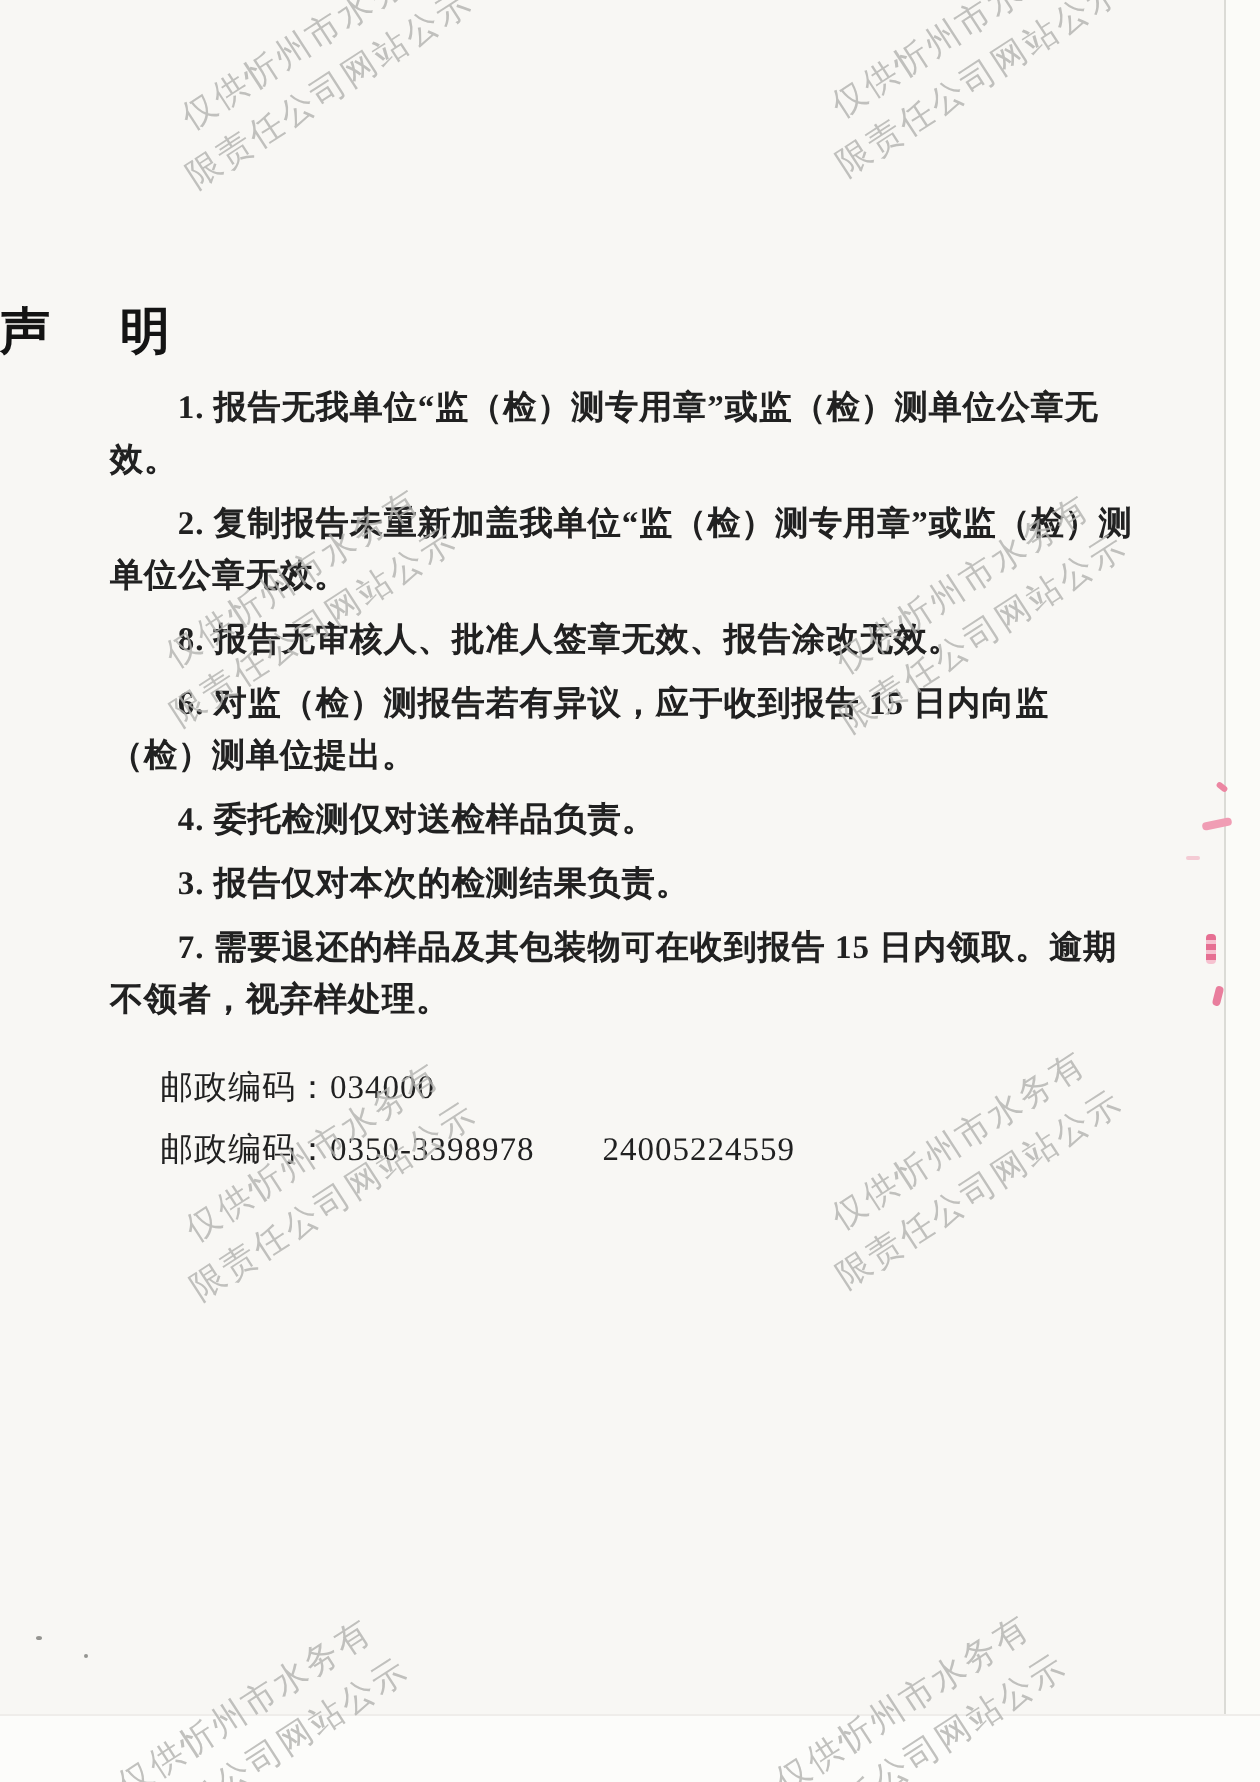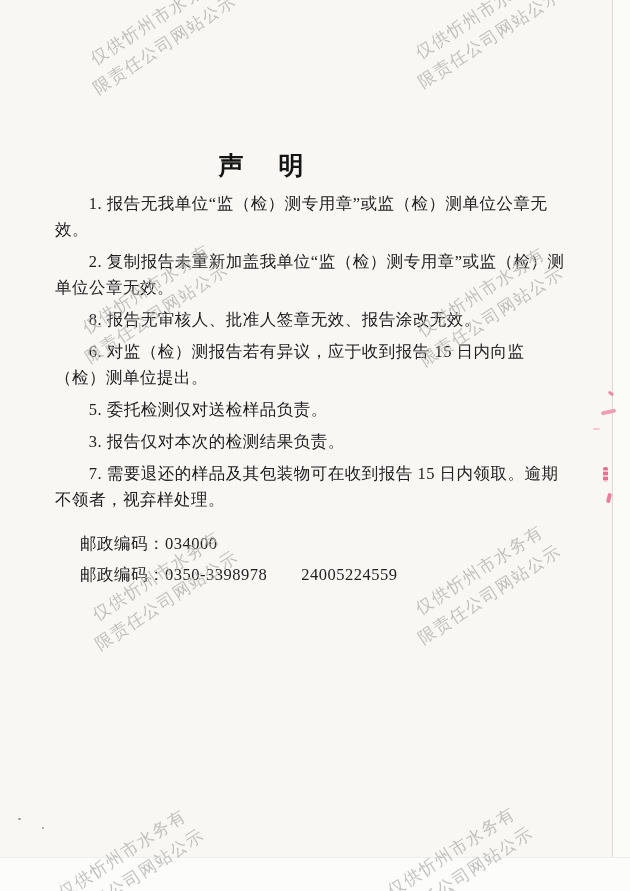--- a/index.html
+++ b/index.html
@@ -26,28 +26,27 @@
   .wm-b{left:483px;top:28px;}
   .wm-c{left:150px;top:303px;}
   .wm-d{left:485px;top:306px;}
   .wm-e{left:160px;top:590px;}
   .wm-f{left:483px;top:584px;}
   .wm-g{left:126px;top:868px;}
   .wm-h{left:455px;top:866px;}
   
   .title{
     position:absolute;z-index:2;left:0;top:149px;width:527px;margin:0;
-    text-align:center;
     font-family:"Liberation Sans","DejaVu Sans",sans-serif;
     font-size:25px;font-weight:bold;letter-spacing:5px;color:#141414;
   }
   
   .body{
     position:absolute;z-index:2;left:55px;top:191px;width:514px;
-    font-size:16.5px;line-height:26px;letter-spacing:.5px;
+    font-size:16.5px;line-height:26px;letter-spacing:.5px;font-weight:bold;
   }
   .body p{margin:0 0 6px 0;text-indent:2.05em;}
   
   .contact{
     position:absolute;z-index:2;left:80px;top:529px;
     font-size:16.5px;line-height:30.5px;letter-spacing:.5px;
   }
   .contact .crow span{white-space:pre-wrap;}
   
   .rm{position:absolute;z-index:4;display:block;border-radius:2px;background:#ec86a2;}
@@ -103,21 +102,21 @@
     <span class="l2">限责任公司网站公示</span>
   </div>
 
   <h1 class="title">声　明</h1>
 
   <div class="body">
     <p>1. 报告无我单位“监（检）测专用章”或监（检）测单位公章无效。</p>
     <p>2. 复制报告未重新加盖我单位“监（检）测专用章”或监（检）测单位公章无效。</p>
     <p>8. 报告无审核人、批准人签章无效、报告涂改无效。</p>
     <p>6. 对监（检）测报告若有异议，应于收到报告 15 日内向监（检）测单位提出。</p>
-    <p>5. 委托检测仅对送检样品负责。</p>
+    <p>4. 委托检测仅对送检样品负责。</p>
     <p>3. 报告仅对本次的检测结果负责。</p>
     <p>7. 需要退还的样品及其包装物可在收到报告 15 日内领取。逾期不领者，视弃样处理。</p>
   </div>
 
   <div class="contact">
     <div class="crow">
       <span>邮政编码：</span><span>034000</span>
     </div>
     <div class="crow">
       <span>邮政编码：</span><span>0350-3398978　　24005224559</span>

